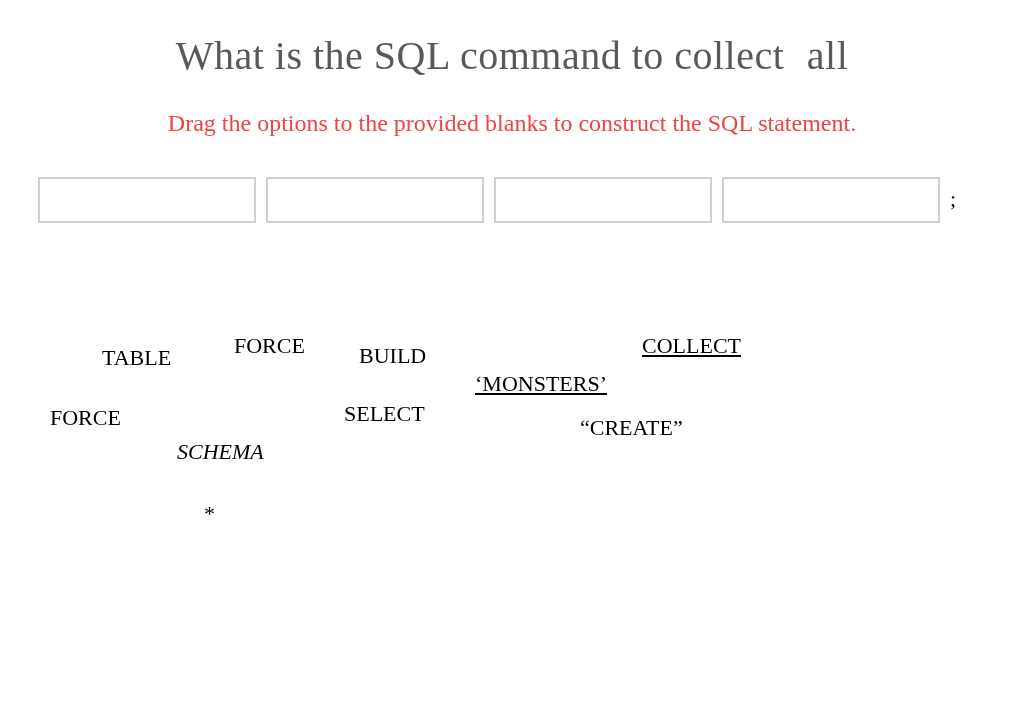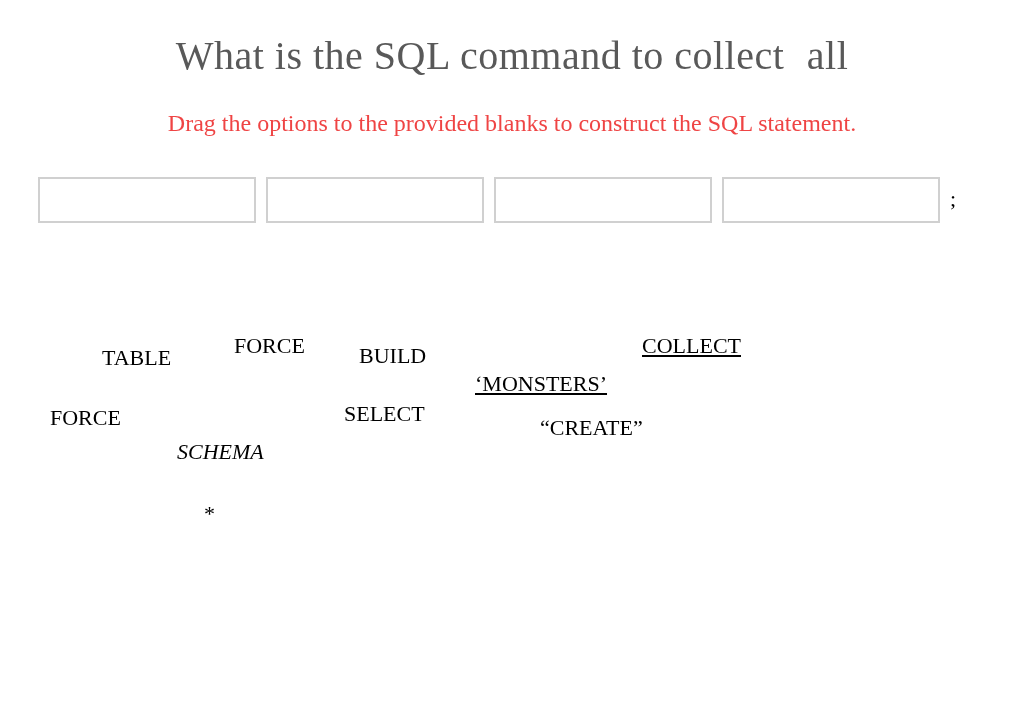--- a/index.html
+++ b/index.html
@@ -91,16 +91,16 @@
 </div>
 
 <div class="options-area">
   <div class="option" style="left:86px; top:12px;margin-left:16px;">TABLE</div>
   <div class="option" style="left:234px; top:0px;">FORCE</div>
   <div class="option" style="left:359px; top:10px;">BUILD</div>
   <div class="option" style="left:642px; top:0px;text-decoration:underline;">COLLECT</div>
   <div class="option" style="left:475px; top:38px;text-decoration:underline;">‘MONSTERS’</div>
   <div class="option" style="left:344px; top:68px;">SELECT</div>
   <div class="option" style="left:50px; top:72px;">FORCE</div>
-  <div class="option" style="left:540px; top:82px;">“CREATE”</div>
+  <div class="option" style="left:580px; top:82px;">“CREATE”</div>
   <div class="option" style="left:177px; top:106px;font-style:italic;">SCHEMA</div>
   <div class="option" style="left:204px; top:168px;">*</div>
 </div>
 
 </body></html>

